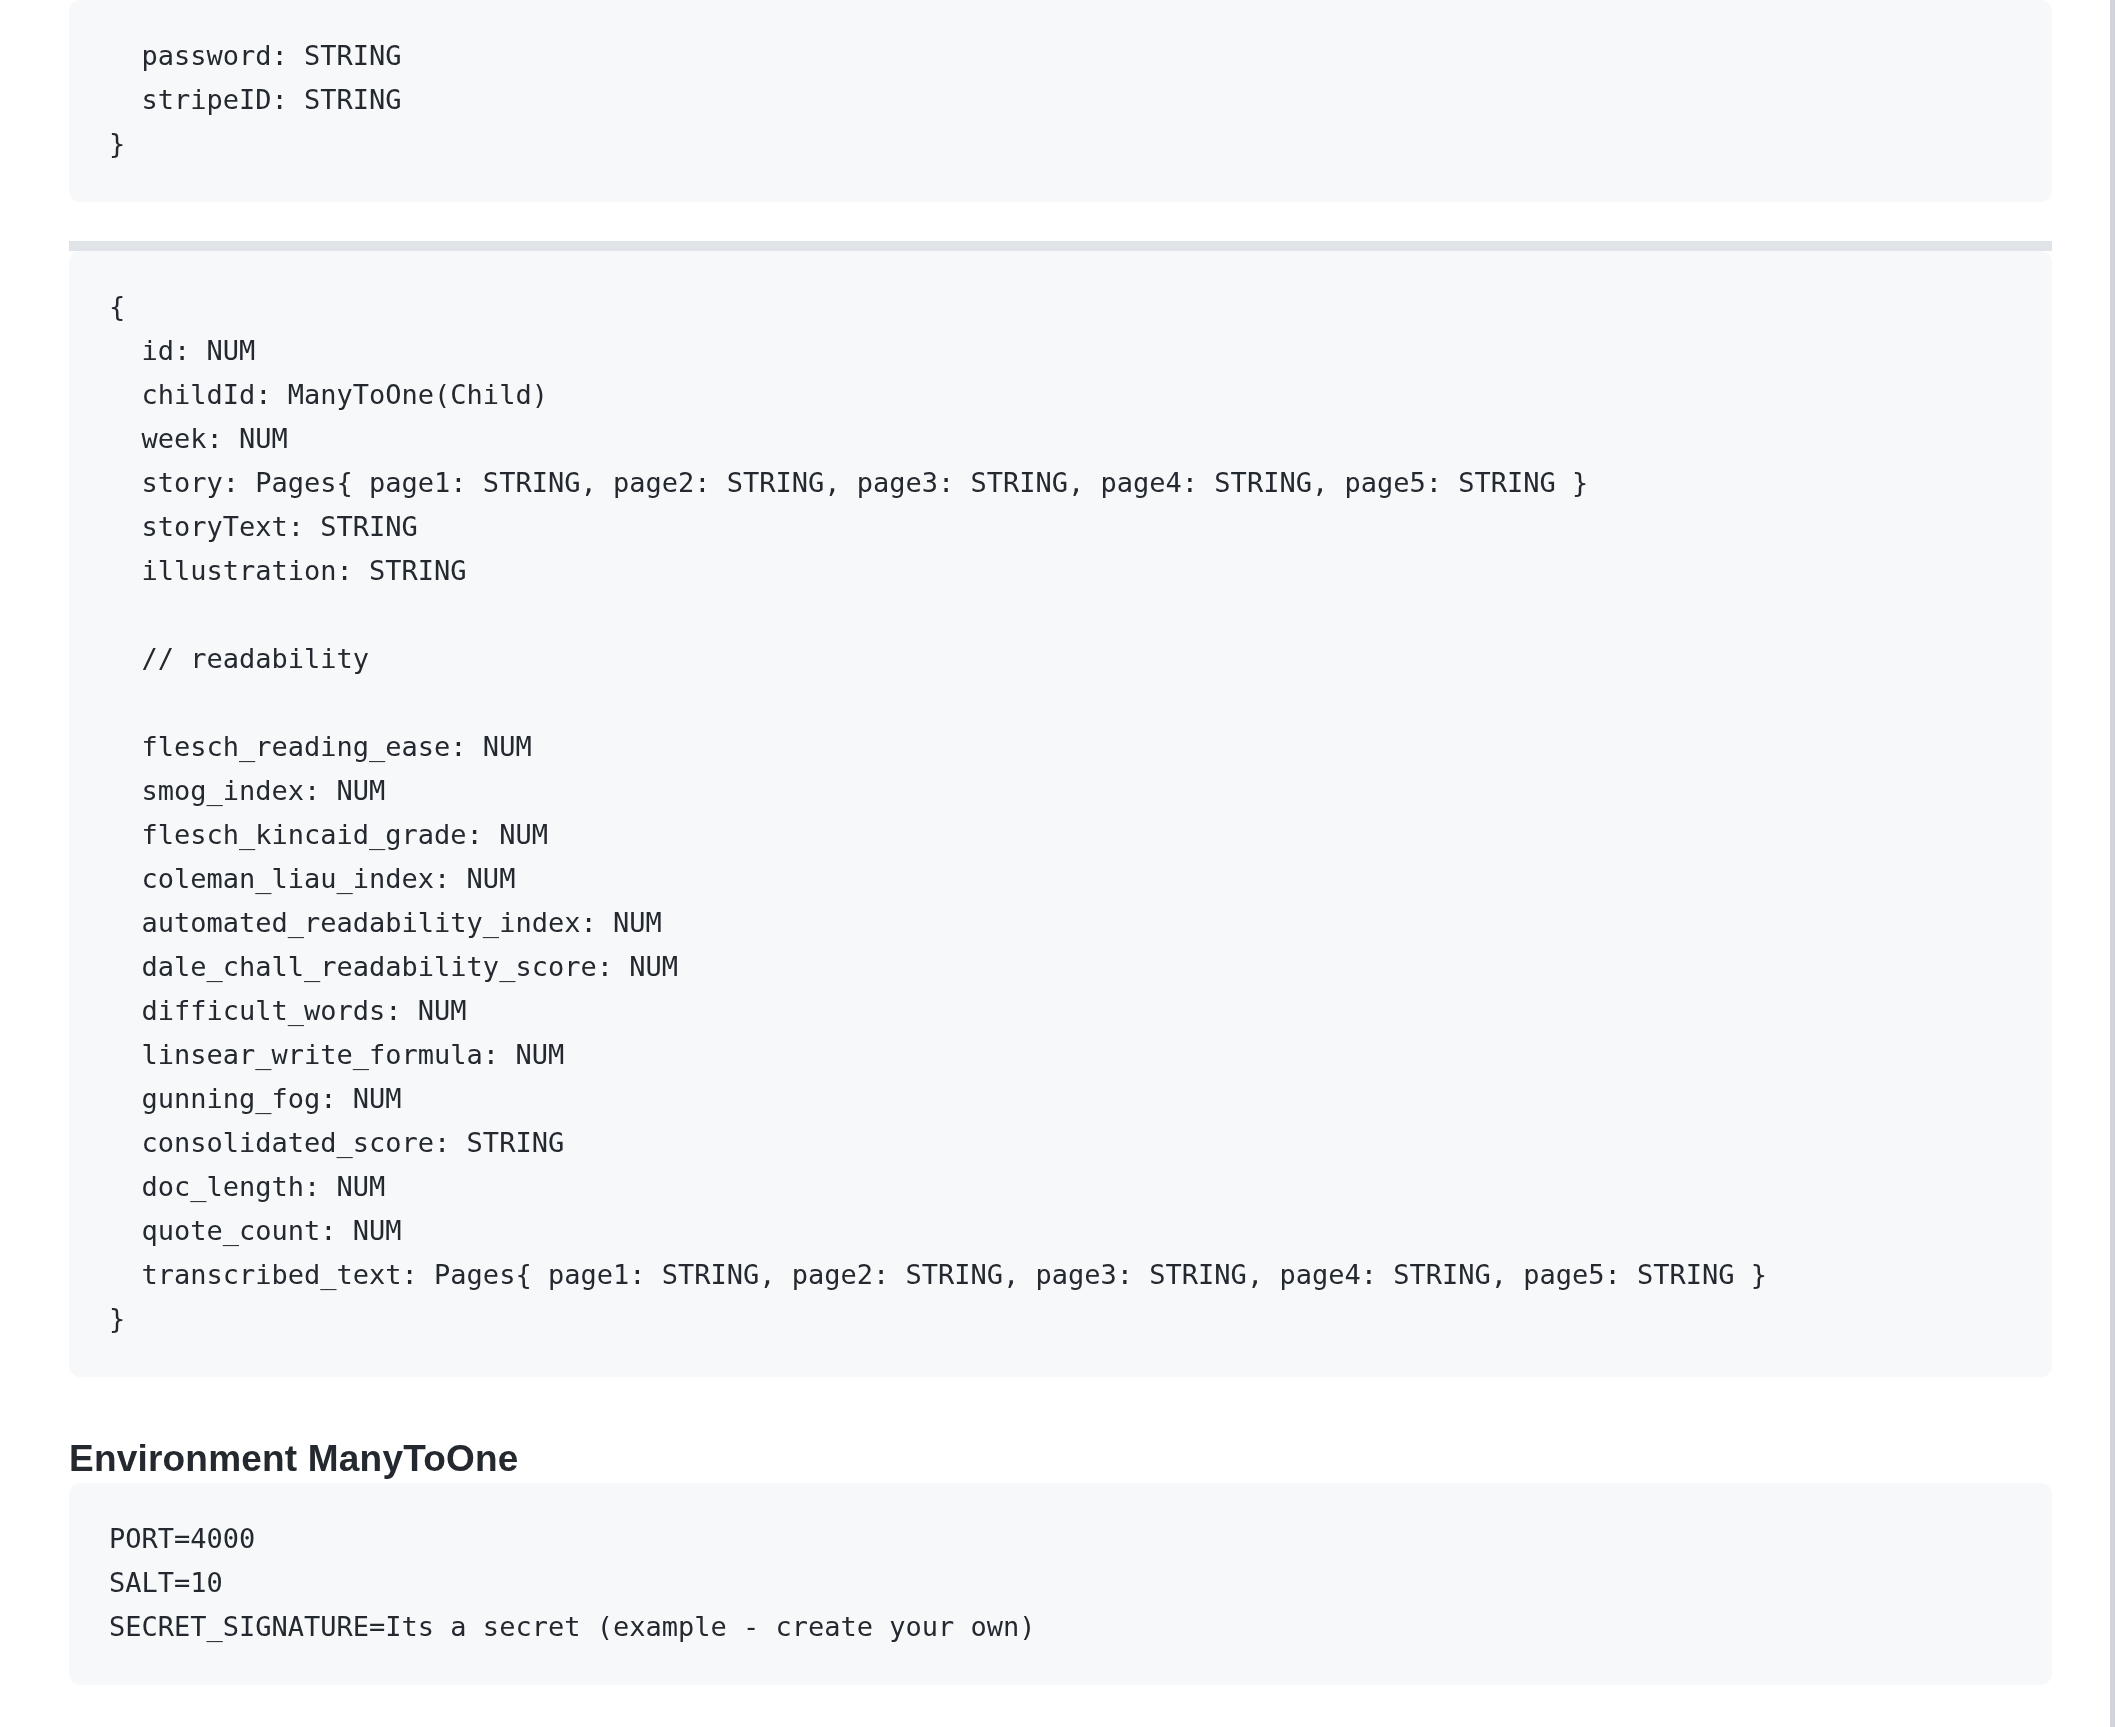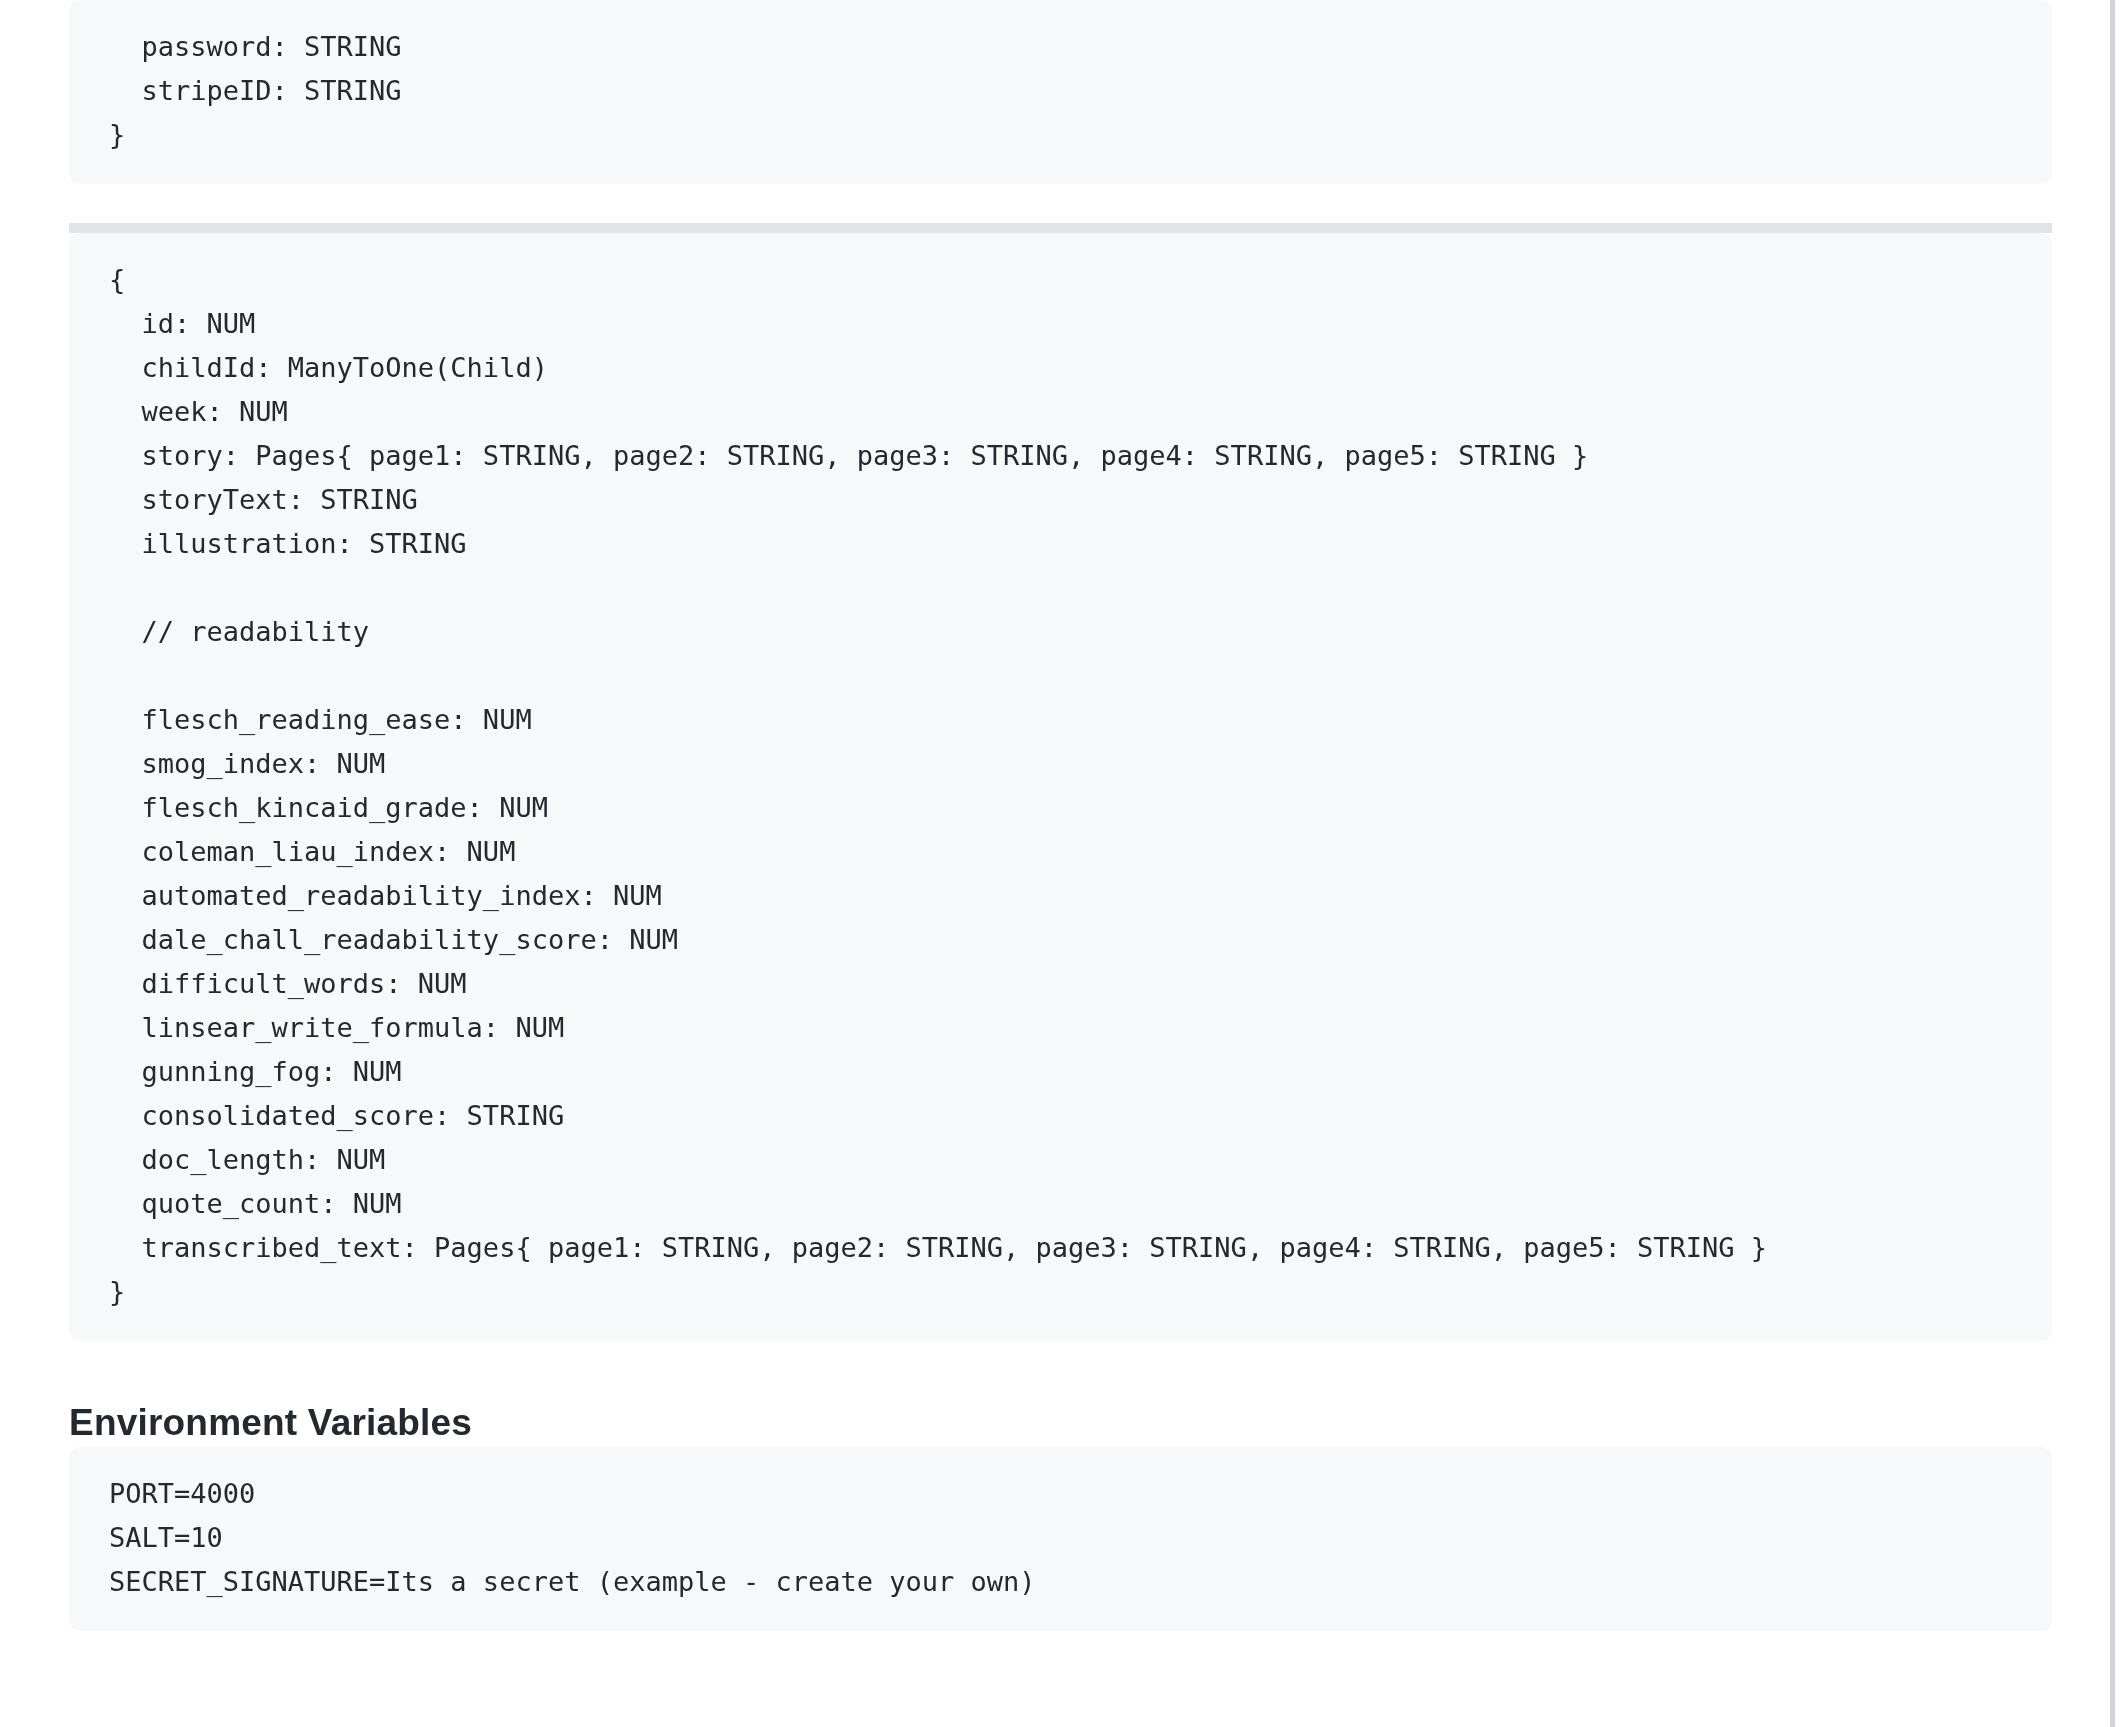--- a/index.html
+++ b/index.html
@@ -11,21 +11,21 @@
     position: relative;
     font-family: "Liberation Sans", sans-serif;
     color: #24292f;
   }
   .content {
     padding: 0 67px 0 69px;
   }
   pre.code-block {
     background: #f6f8fa;
     border-radius: 11.5px;
-    padding: 26px 40px;
+    padding: 35px 40px;
     margin: 0;
     font-family: "Liberation Mono", "DejaVu Sans Mono", monospace;
     font-size: 27px;
     line-height: 42px;
     color: #24292f;
     white-space: pre;
     overflow: hidden;
   }
   .code-top {
     margin-top: -40px;
@@ -88,21 +88,21 @@
   dale_chall_readability_score: NUM
   difficult_words: NUM
   linsear_write_formula: NUM
   gunning_fog: NUM
   consolidated_score: STRING
   doc_length: NUM
   quote_count: NUM
   transcribed_text: Pages{ page1: STRING, page2: STRING, page3: STRING, page4: STRING, page5: STRING }
 }</code></pre>
 
-  <h2 class="section-heading">Environment Variables</h2>
+  <h2 class="section-heading">Environment ManyToOne</h2>
 
   <pre class="code-block code-env"><code>PORT=4000
 SALT=10
 SECRET_SIGNATURE=Its a secret (example - create your own)</code></pre>
 
 </div>
 
 <div class="scrollbar-track"></div>
 
 

